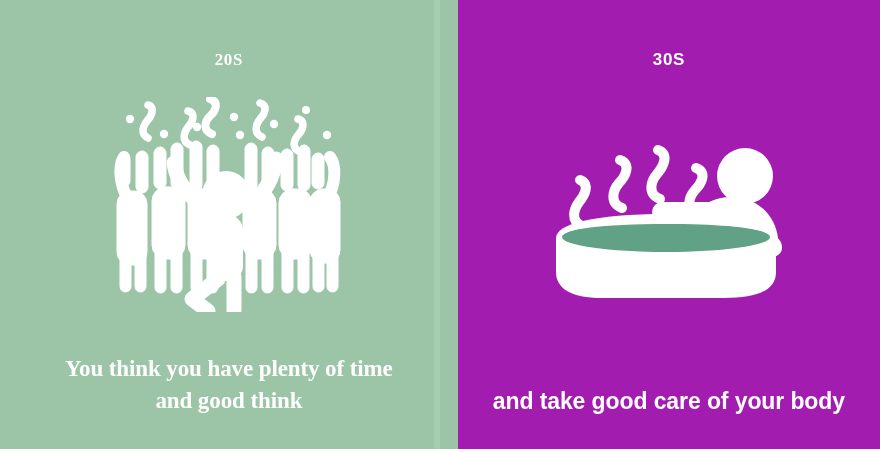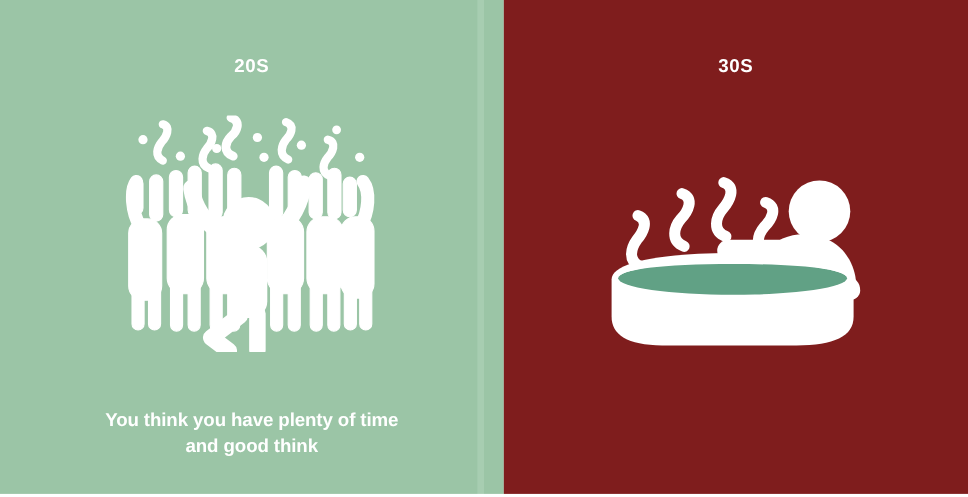--- a/index.html
+++ b/index.html
@@ -25,24 +25,25 @@
     height: 452px;
     display: flex;
     flex-direction: column;
     align-items: center;
     box-sizing: border-box;
     overflow: hidden;
   }
   .panel-left {
     width: 477px;
     background: #9bc5a6;
+    font-family: Liberation Serif, serif;
   }
   .panel-right {
     width: 440px;
-    background: #7f1d1d;
+    background: #a21caf;
   }
   
   .seam {
     position: absolute;
     top: 0;
     left: 434px;
     width: 6px;
     height: 452px;
     background: #a7cdb1;
     pointer-events: none;
@@ -67,21 +68,21 @@
   .art-left {
     margin-top: -8px;
   }
   .art-right {
     margin-top: -6px;
   }
   .caption {
     width: 400px;
     text-align: center;
     color: #ffffff;
-    font-size: 17px;
+    font-size: 23px;
     font-weight: bold;
     line-height: 1.42;
     margin-bottom: 34px;
     letter-spacing: -0.1px;
   }
   .caption-line {
     display: block;
   }
   .bottom-edge {
     position: absolute;
@@ -229,18 +230,19 @@
             <path d="M18 105 C18 95 58 88 122 88
                      C186 88 226 95 226 105
                      C226 97 186 92 122 92
                      C58 92 18 97 18 105 Z" fill="#ffffff"></path>
           </g>
         </svg>
       </div>
     </div>
 
     <div class="caption">
+      <span class="caption-line">and take good care of your body</span>
     </div>
   </div>
 
   <div class="seam"></div>
   <div class="bottom-edge"></div>
 </div>
 
 </body></html>

